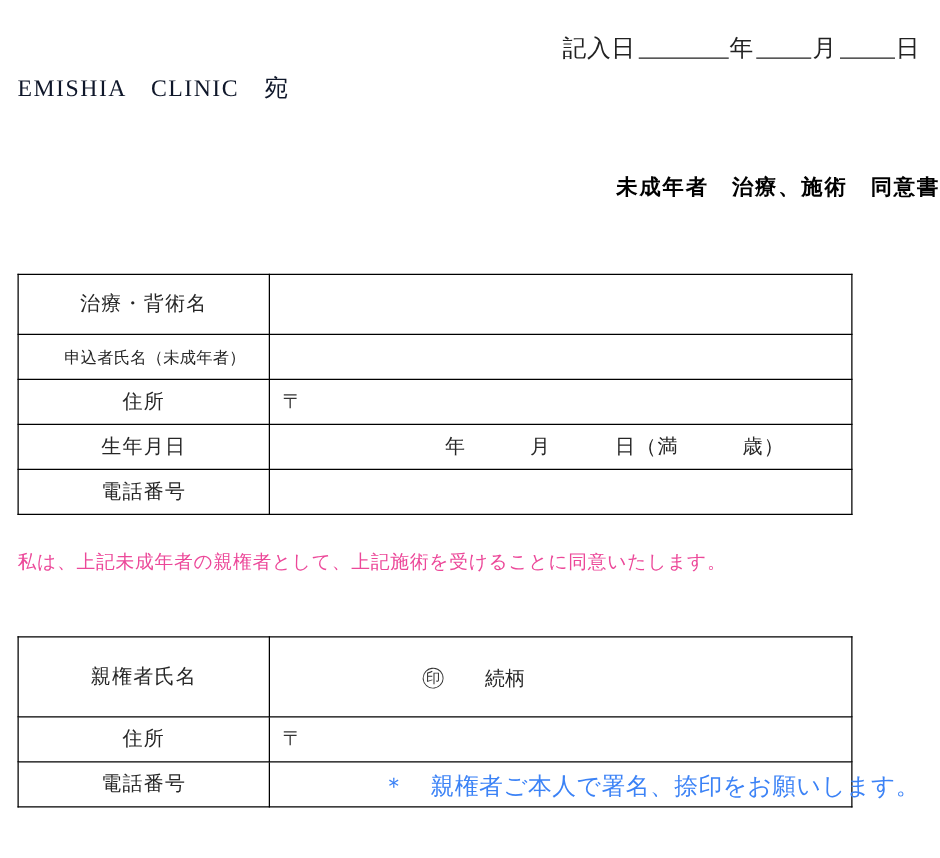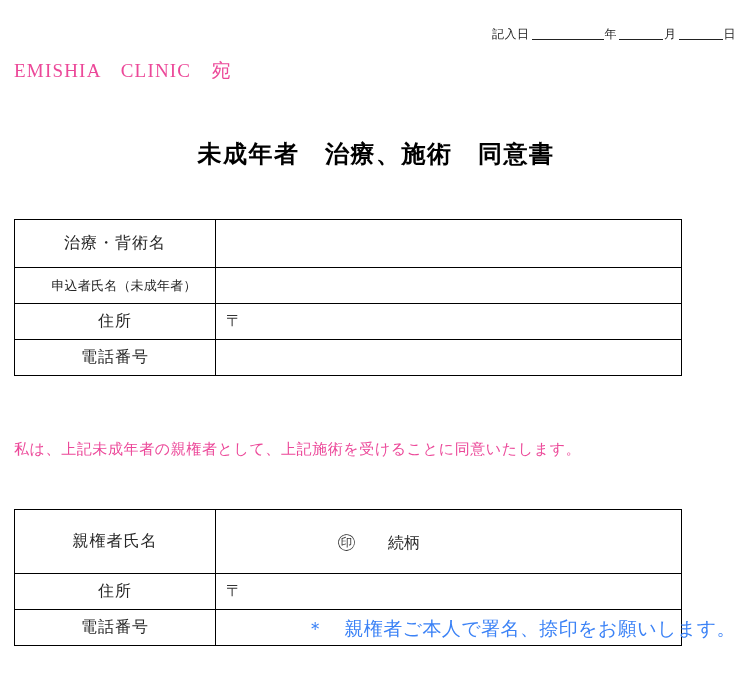--- a/index.html
+++ b/index.html
@@ -14,21 +14,21 @@
     font-family: "Liberation Serif", "DejaVu Serif", serif;
     color: #1a1a1a;
     overflow: hidden;
   }
 
   
   .date-line {
     position: absolute;
     top: 26px;
     right: 16px;
-    font-size: 12px;
+    font-size: 19px;
     letter-spacing: 0.5px;
     white-space: nowrap;
     color: #222;
   }
   .date-line .blank-long {
     display: inline-block;
     width: 72px;
     border-bottom: 1.5px solid #222;
     margin: 0 1px -2px 2px;
   }
@@ -40,31 +40,31 @@
   }
 
   
   .addressee {
     position: absolute;
     top: 58px;
     left: 14px;
     font-size: 19px;
     letter-spacing: 1.2px;
     white-space: nowrap;
-    color: #ec4899;
+    color: #0f172a;
   }
 
   
   .doc-title {
     position: absolute;
     top: 138px;
     left: 0;
     width: 752px;
-    text-align: center;
-    font-size: 24px;
+    text-align: right;
+    font-size: 17px;
     font-weight: bold;
     letter-spacing: 1.5px;
     color: #000;
   }
 
   
   .form-table {
     position: absolute;
     left: 14px;
     width: 668px;
@@ -169,20 +169,26 @@
       <td class="label-cell small">申込者氏名（未成年者）</td>
       <td class="value-cell"></td>
     </tr>
     <tr class="row-normal">
       <td class="label-cell">住所</td>
       <td class="value-cell">
         <span class="postal-mark">〒</span>
       </td>
     </tr>
     <tr class="row-normal">
+      <td class="label-cell">生年月日</td>
+      <td class="value-cell">
+        <span class="dob-line">年　　　月　　　日（満　　　歳）</span>
+      </td>
+    </tr>
+    <tr class="row-normal">
       <td class="label-cell">電話番号</td>
       <td class="value-cell"></td>
     </tr>
   </tbody>
 </table>
 
 <div class="consent-text">私は、上記未成年者の親権者として、上記施術を受けることに同意いたします。</div>
 
 <table class="form-table" id="table-two">
   <tbody>

